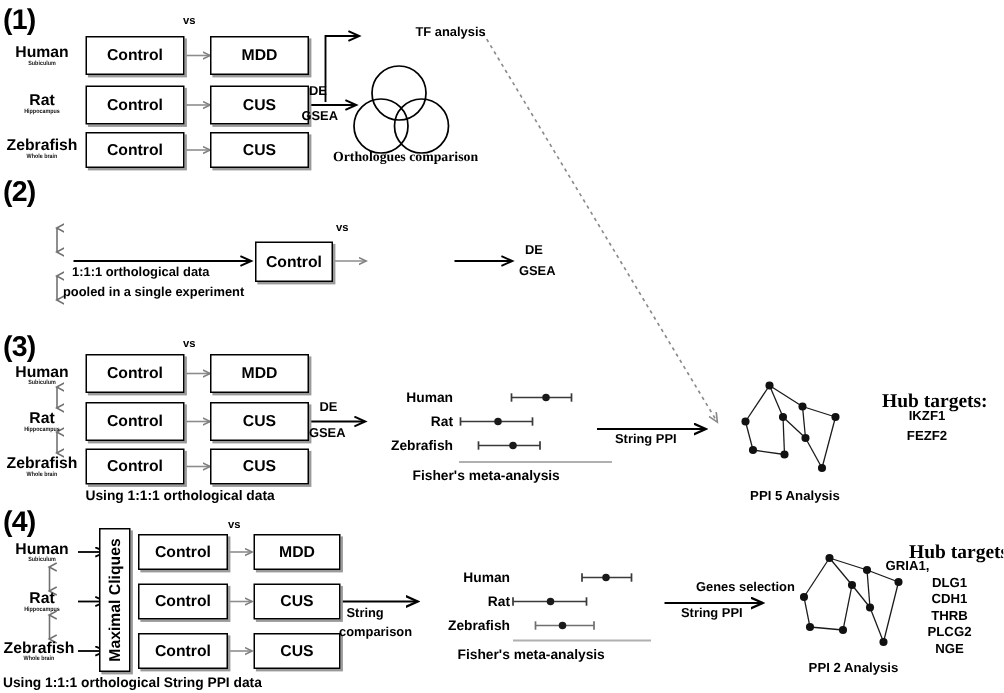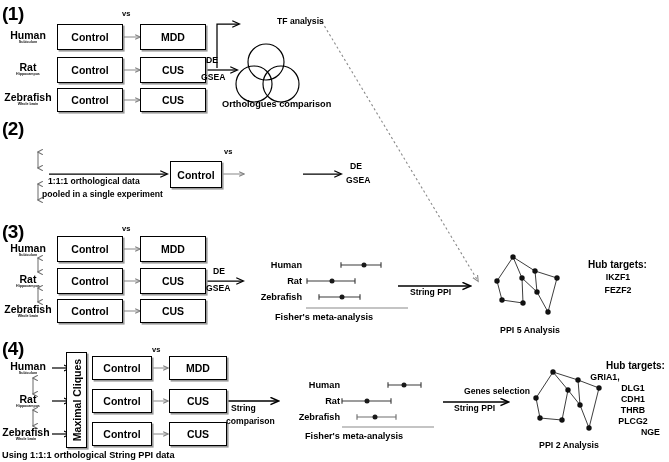--- a/index.html
+++ b/index.html
@@ -74,24 +74,25 @@
     white-space: nowrap;
   }
   .fp-row-label {
     font-size: 9.2px;
     font-weight: bold;
     color: #000;
     white-space: nowrap;
     text-align: right;
   }
   .hub-title {
-    font-size: 10px;
-    font-weight: bold;
-    color: #000;
-    white-space: nowrap;
+    font-size: 13px;
+    font-weight: bold;
+    color: #000;
+    white-space: nowrap;
+    font-family: Liberation Serif, serif;
   }
   .hub-gene {
     font-size: 8.8px;
     font-weight: bold;
     color: #000;
     white-space: nowrap;
     text-align: center;
   }
   .vert-box {
     box-sizing: border-box;
@@ -317,21 +318,21 @@
   <div class="abs box" style="left:140px;top:57px;width:66px;height:26px;">CUS</div>
 
   <div class="abs box" style="left:57px;top:88px;width:66px;height:24px;">Control</div>
   <div class="abs box" style="left:140px;top:88px;width:66px;height:24px;">CUS</div>
 
   <div class="abs arrow-label" style="left:206px;top:56px;">DE</div>
   <div class="abs arrow-label" style="left:201px;top:73px;">GSEA</div>
 
   <div class="abs arrow-label" style="left:243px;top:17px;margin-left:34px;">TF analysis</div>
 
-  <div class="abs caption" style="left:222px;top:99px;">Orthologues comparison</div>
+  <div class="abs caption" style="left:222px;top:99px;font-family:Liberation Serif, serif;">Orthologues comparison</div>
 
   <div class="abs panel-num" style="left:2px;top:118px;">(2)</div>
 
   <div class="abs species-name" style="left:12px;top:137px;width:52px;"></div>
   <div class="abs species-sub" style="left:12px;top:148px;width:52px;"></div>
 
   <div class="abs species-name" style="left:12px;top:167px;width:52px;"></div>
   <div class="abs species-sub" style="left:12px;top:178px;width:52px;"></div>
 
   <div class="abs species-name" style="left:8px;top:200px;width:60px;"></div>
@@ -362,20 +363,21 @@
 
   <div class="abs box" style="left:57px;top:236px;width:66px;height:26px;">Control</div>
   <div class="abs box" style="left:140px;top:236px;width:66px;height:26px;">MDD</div>
 
   <div class="abs box" style="left:57px;top:268px;width:66px;height:26px;">Control</div>
   <div class="abs box" style="left:140px;top:268px;width:66px;height:26px;">CUS</div>
 
   <div class="abs box" style="left:57px;top:299px;width:66px;height:24px;">Control</div>
   <div class="abs box" style="left:140px;top:299px;width:66px;height:24px;">CUS</div>
 
+  <div class="abs caption" style="left:57px;top:325px;">Using 1:1:1 orthological data</div>
 
   <div class="abs arrow-label" style="left:213px;top:267px;">DE</div>
   <div class="abs arrow-label" style="left:206px;top:284px;">GSEA</div>
 
   <div class="abs fp-row-label" style="left:246px;top:260px;width:56px;">Human</div>
   <div class="abs fp-row-label" style="left:246px;top:276px;width:56px;">Rat</div>
   <div class="abs fp-row-label" style="left:242px;top:292px;width:60px;">Zebrafish</div>
   <div class="abs caption" style="left:275px;top:312px;">Fisher's meta-analysis</div>
 
   <div class="abs arrow-label" style="left:410px;top:288px;">String PPI</div>
@@ -426,15 +428,15 @@
   <div class="abs arrow-label" style="left:454px;top:404px;">String PPI</div>
 
   <div class="abs net-cap" style="left:528px;top:440px;width:82px;">PPI 2 Analysis</div>
 
   <div class="abs hub-title" style="left:606px;top:360px;">Hub targets:</div>
   <div class="abs hub-gene" style="left:578px;top:372px;width:54px;">GRIA1,</div>
   <div class="abs hub-gene" style="left:606px;top:383px;width:54px;">DLG1</div>
   <div class="abs hub-gene" style="left:606px;top:394px;width:54px;">CDH1</div>
   <div class="abs hub-gene" style="left:606px;top:405px;width:54px;">THRB</div>
   <div class="abs hub-gene" style="left:606px;top:416px;width:54px;">PLCG2</div>
-  <div class="abs hub-gene" style="left:606px;top:427px;width:54px;text-align:right;">NGE</div>
+  <div class="abs hub-gene" style="left:606px;top:427px;width:54px;">NGE</div>
 
 </div>
 
 </body></html>

